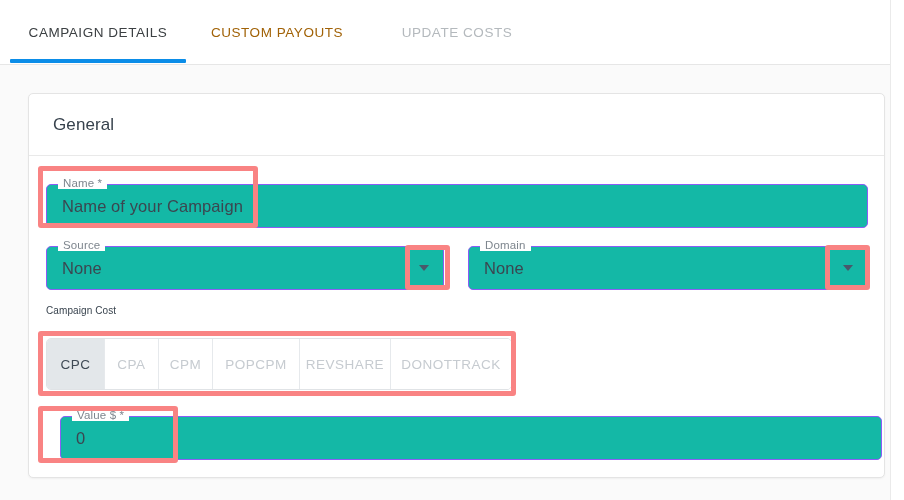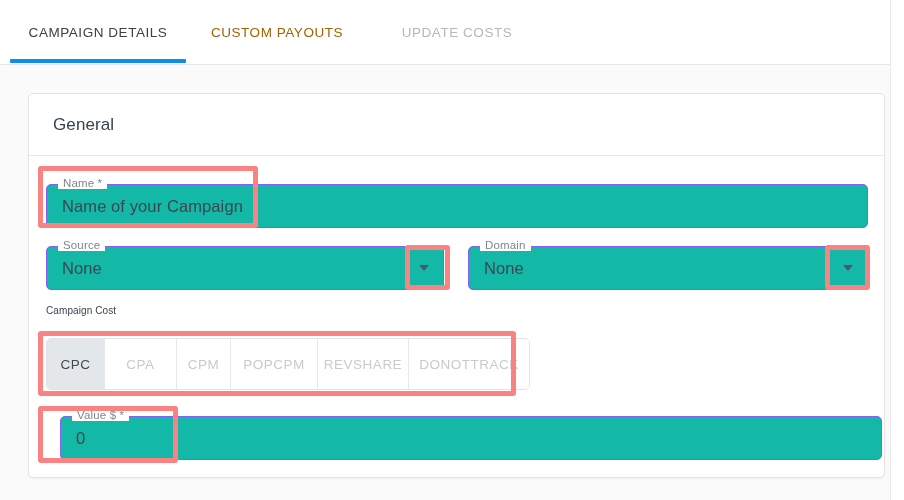--- a/index.html
+++ b/index.html
@@ -182,21 +182,21 @@
     cursor: pointer;
     user-select: none;
     white-space: nowrap;
   }
   .seg:last-child { border-right: none; }
   .seg.active {
     background: #e3e7ea;
     color: #3f4a55;
   }
   .seg-w0 { width: 58px; }
-  .seg-w1 { width: 72px; }
+  .seg-w1 { width: 54px; }
   .seg-w2 { width: 54px; }
   .seg-w3 { width: 87px; }
   .seg-w4 { width: 91px; }
   .seg-w5 { width: 120px; }
 
   
   .hl {
     position: absolute;
     border: 5px solid #f98383;
     border-radius: 3px;

